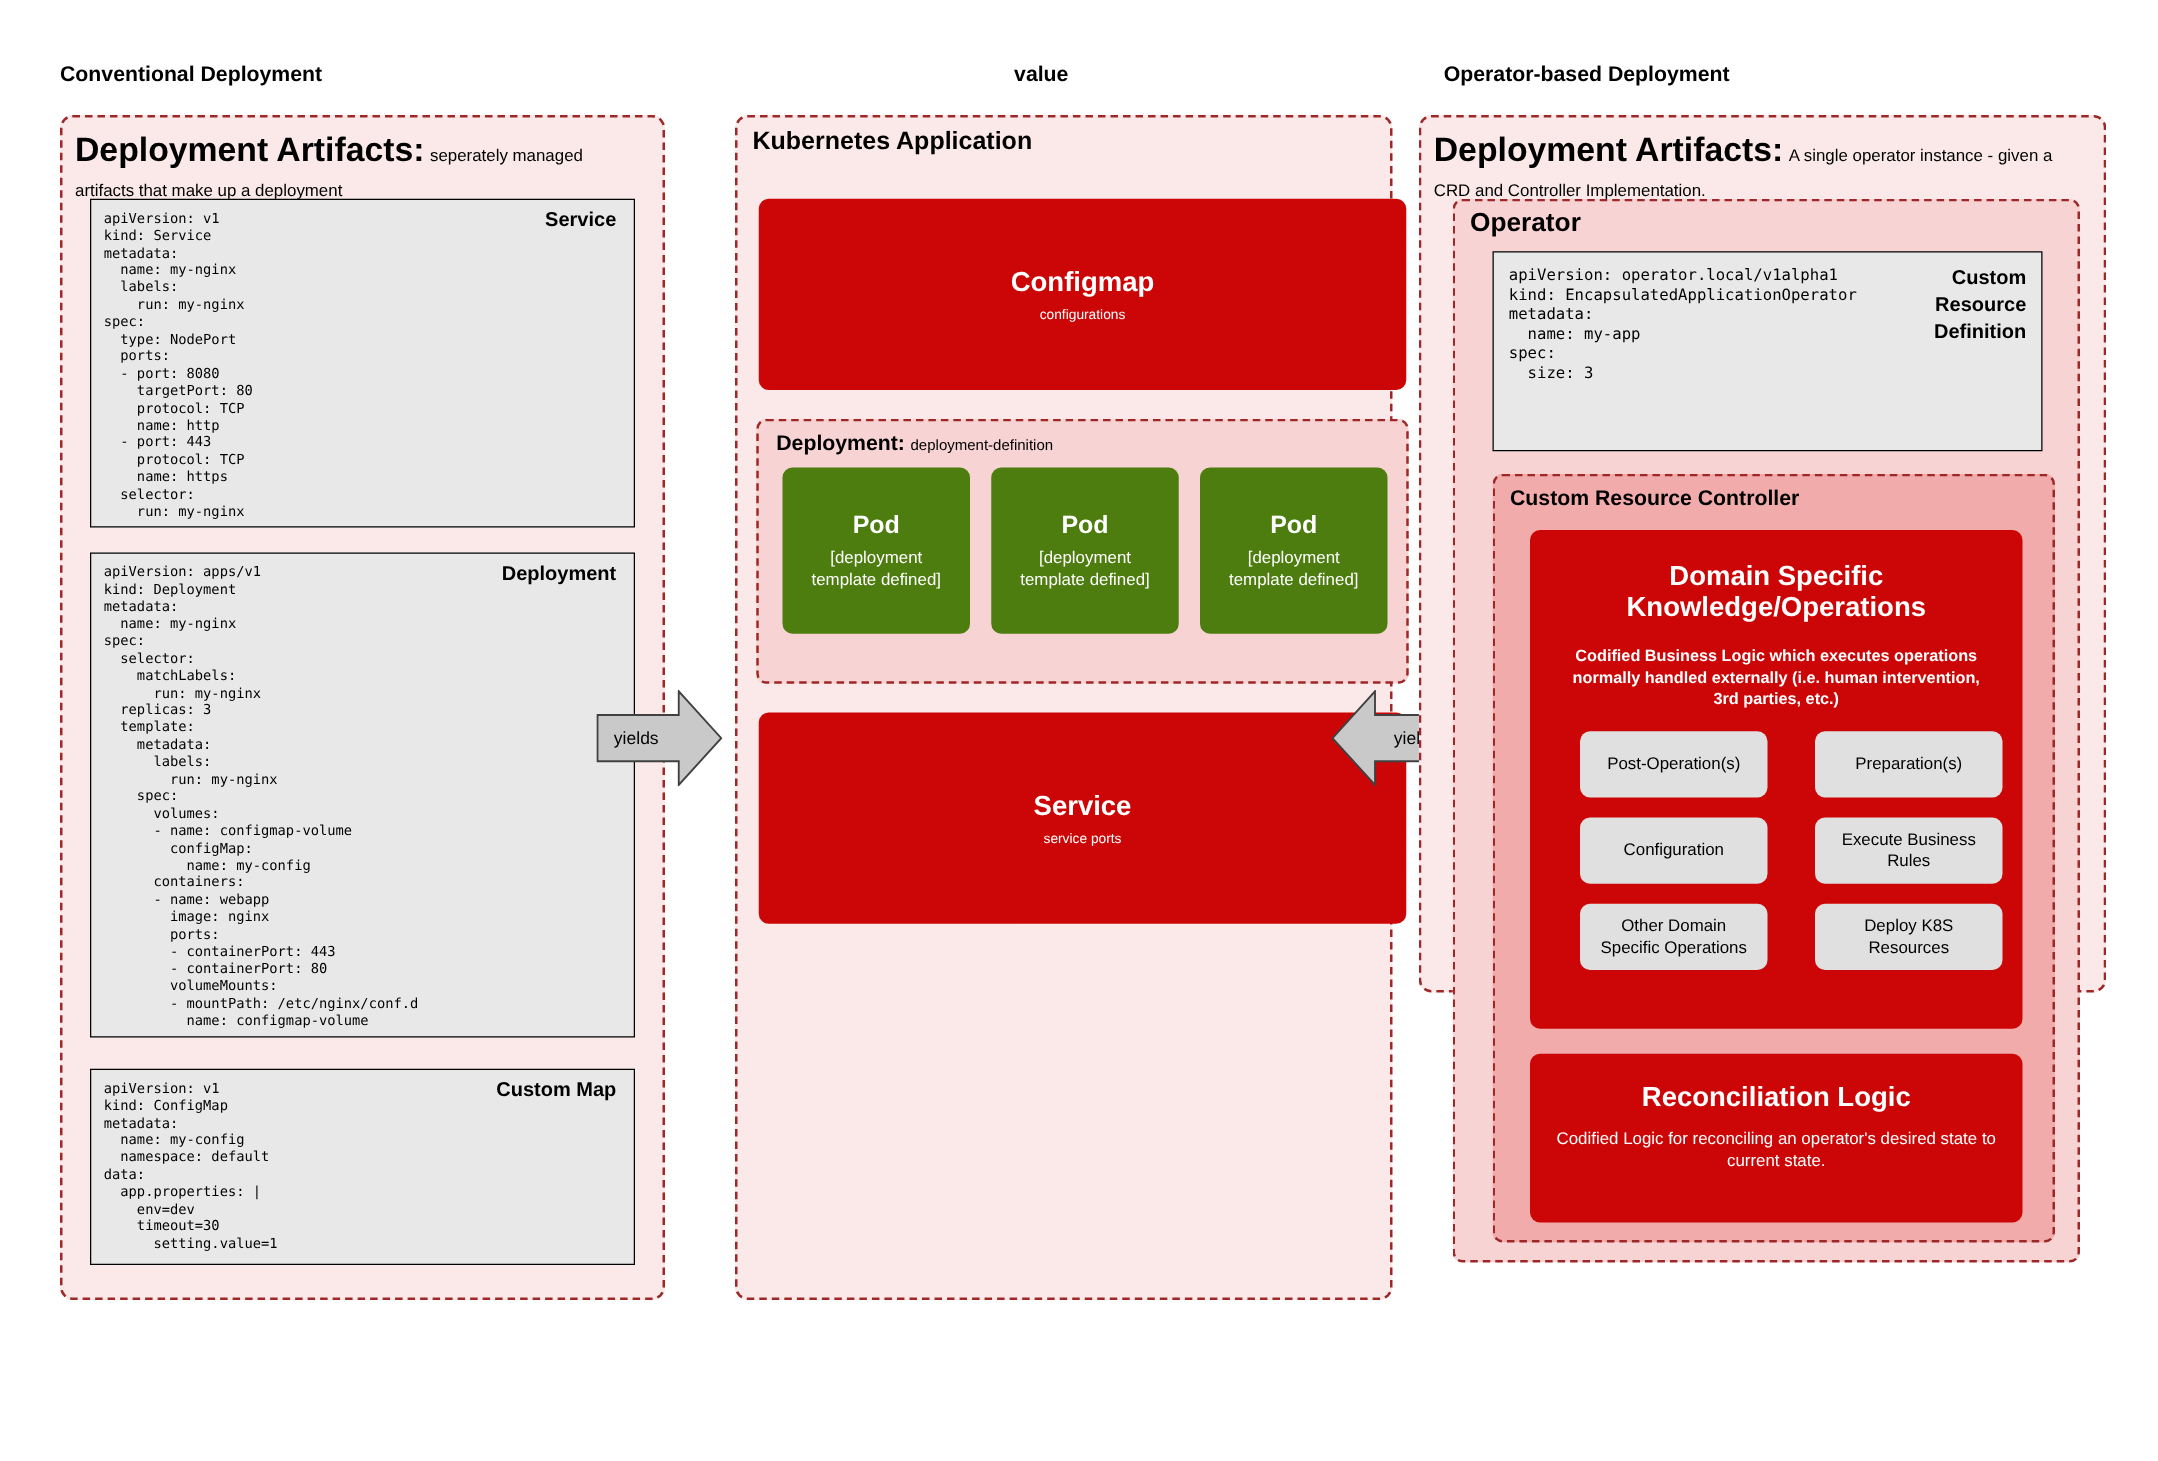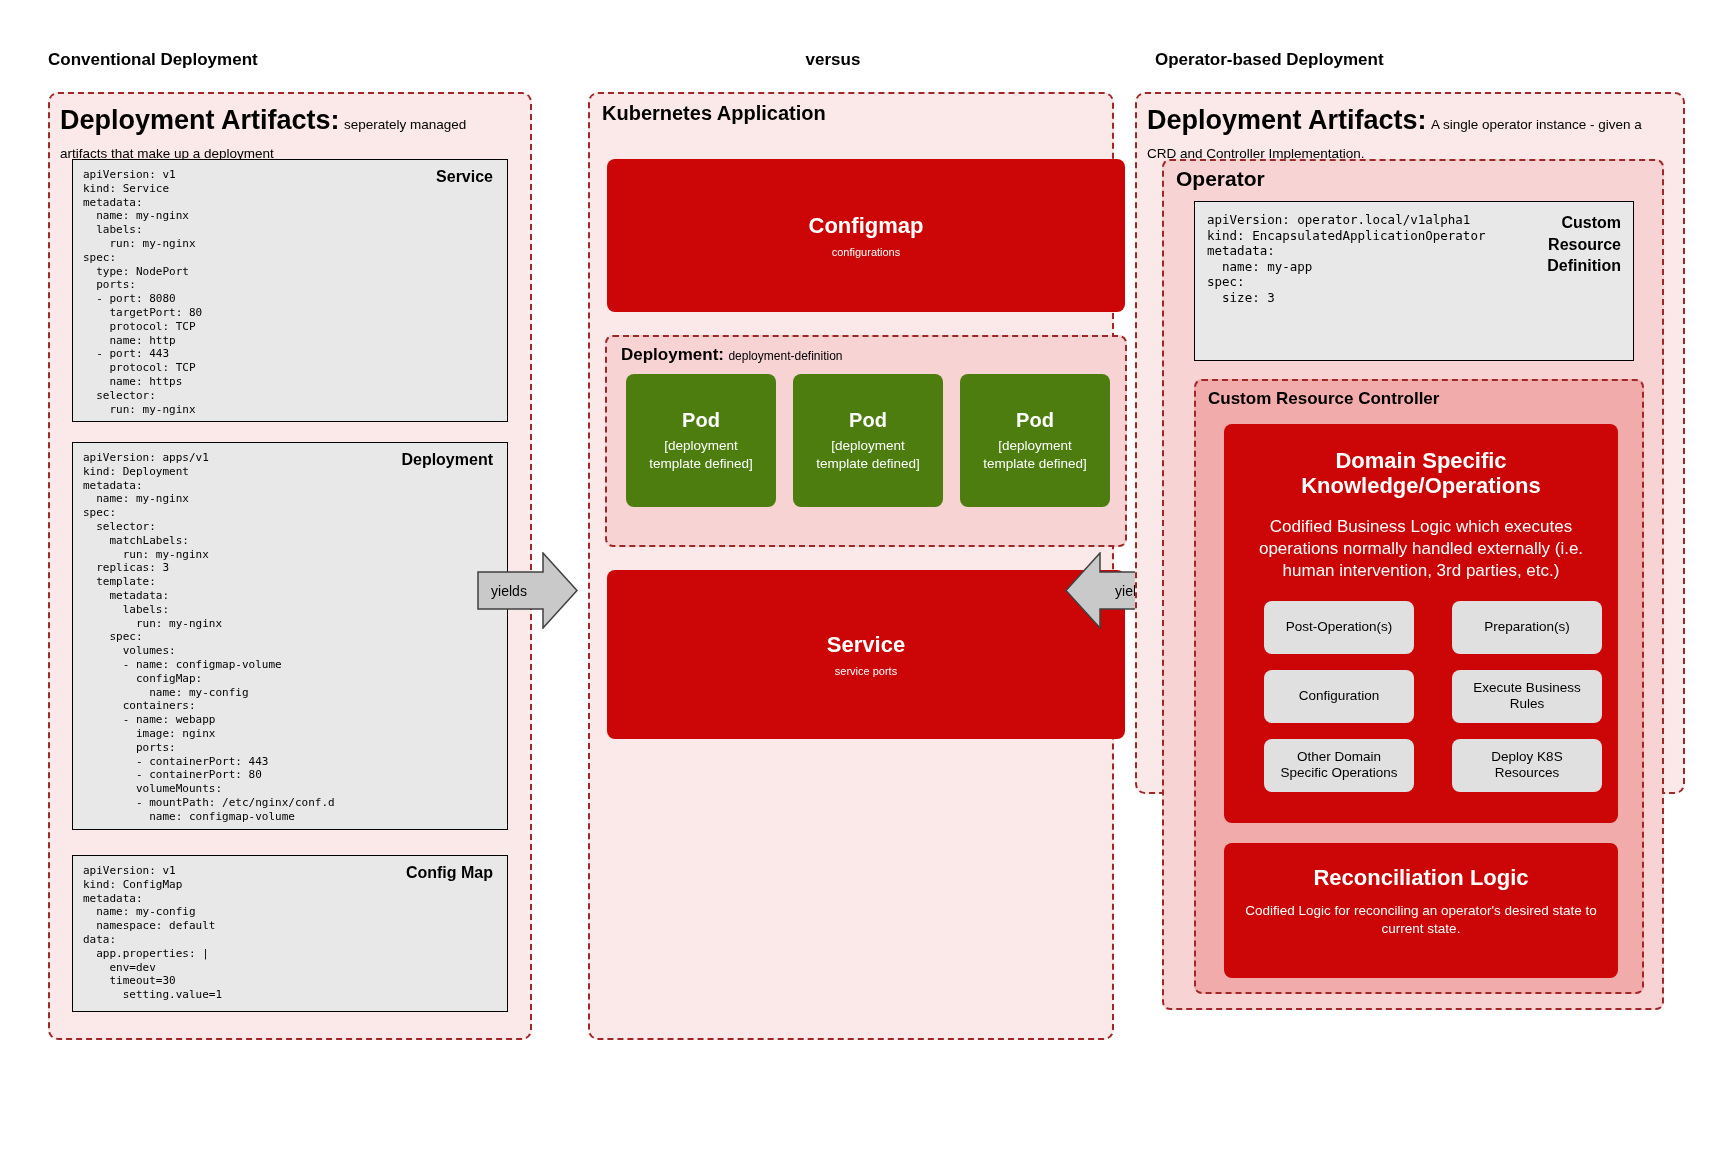--- a/index.html
+++ b/index.html
@@ -61,39 +61,39 @@
   .crd-code { margin:0; padding:10px 12px; font-family:"DejaVu Sans Mono", monospace;
               font-size:12.5px; line-height:15.5px; white-space:pre; }
   .crd-label { position:absolute; top:10px; right:12px; width:112px; text-align:right;
                font-size:16px; font-weight:bold; line-height:1.35; }
   .crc-box { position:absolute; left:30px; top:218px; width:450px; height:615px;
              background:#f1abab; border:2px dashed #9e2727; border-radius:8px; }
   .crc-label { position:absolute; left:12px; top:8px; font-size:17px; font-weight:bold; }
   .domain-box { position:absolute; left:28px; top:43px; width:394px; height:399px;
                 background:#cc0606; border-radius:8px; color:#fff; text-align:center; }
   .domain-title { font-size:22px; font-weight:bold; line-height:1.15; margin:24px auto 0; width:300px; }
-  .domain-desc  { font-size:17px; line-height:1.32; margin:17px auto 0; width:348px; }
+  .domain-desc  { font-size:13px; line-height:1.32; margin:17px auto 0; width:348px;font-weight:bold; }
   .btn-grid { display:grid; grid-template-columns:1fr 1fr; gap:16px 14px; margin:18px 16px 0; }
   .gbtn { height:53px; background:#e0e0e0; border-radius:8px; color:#000; font-size:13.5px;
           display:flex; align-items:center; justify-content:center; text-align:center;
           line-height:1.25; padding:0 8px;margin-left:24px; }
   .recon-box { position:absolute; left:28px; top:462px; width:394px; height:135px;
                background:#cc0606; border-radius:8px; color:#fff; text-align:center; }
   .recon-title { font-size:22px; font-weight:bold; margin-top:22px; }
   .recon-desc  { font-size:13.5px; line-height:1.32; margin:11px auto 0; width:352px; }
 
   .footnote { position:absolute; left:48px; top:1054px; width:462px; font-size:15px; line-height:1.35; }
 </style>
 </head>
 <body>
 
 <div class="canvas">
 
   <div class="heading h-left">Conventional Deployment</div>
-  <div class="heading h-center">versus</div>
+  <div class="heading h-center">value</div>
   <div class="heading h-right">Operator-based Deployment</div>
 
   <div class="col col-left">
     <div class="panel-header ph-left">
       <span class="panel-title">Deployment Artifacts:</span>
       <span class="panel-subtitle">seperately managed artifacts that make up a deployment</span>
     </div>
 
     <div class="code-block cb1">
       <div class="code-label">Service</div>
@@ -142,21 +142,21 @@
         image: nginx
         ports:
         - containerPort: 443
         - containerPort: 80
         volumeMounts:
         - mountPath: /etc/nginx/conf.d
           name: configmap-volume</pre>
     </div>
 
     <div class="code-block cb3">
-      <div class="code-label">Config Map</div>
+      <div class="code-label">Custom Map</div>
       <pre class="code">apiVersion: v1
 kind: ConfigMap
 metadata:
   name: my-config
   namespace: default
 data:
   app.properties: |
     env=dev
     timeout=30
       setting.value=1</pre>

